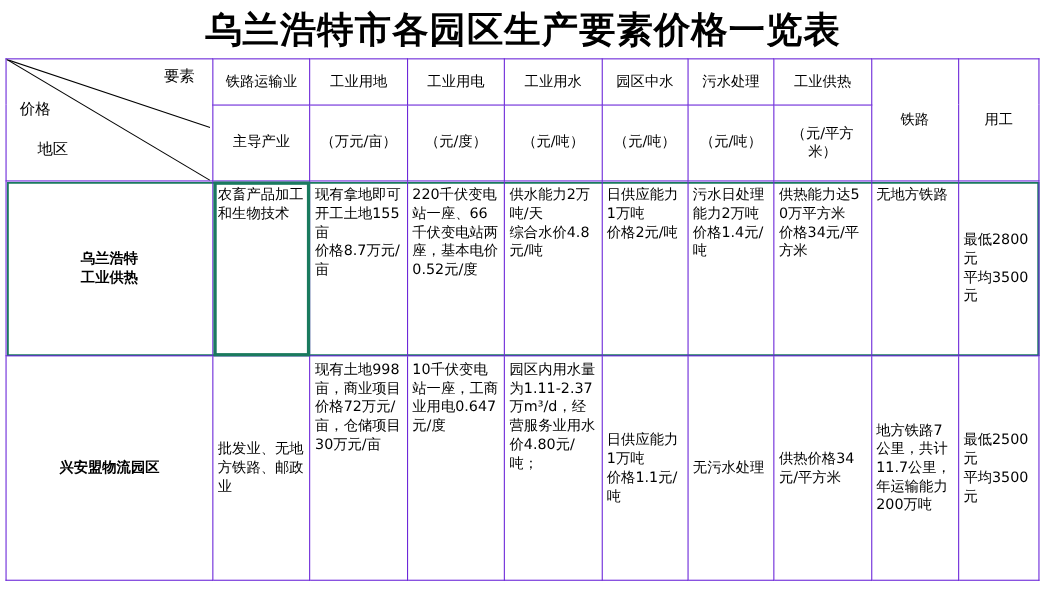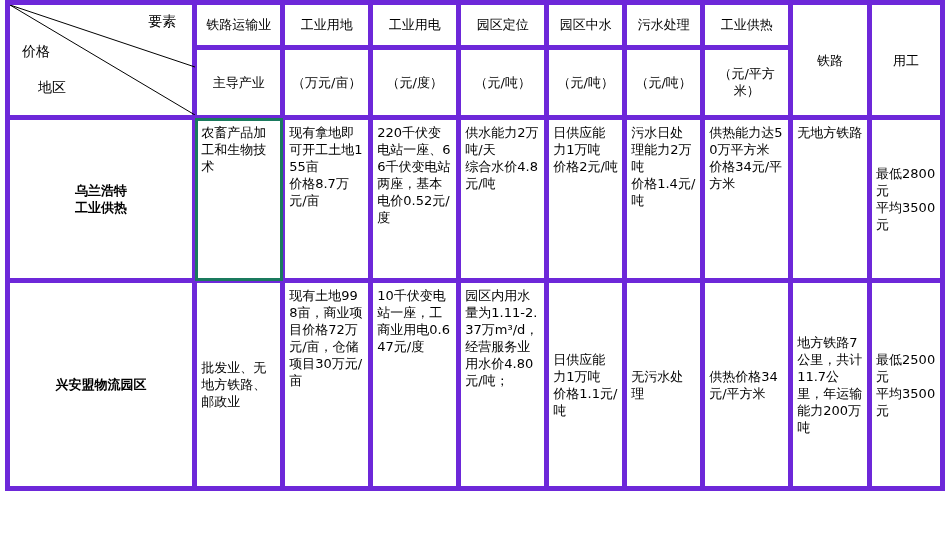--- a/index.html
+++ b/index.html
@@ -29,21 +29,21 @@
     padding: 5px 0 4px 0;
     font-family: "DejaVu Serif", "Liberation Serif", serif;
   }
   table.main {
     border-collapse: collapse;
     width: 940px;
     margin: 0 5px;
     table-layout: fixed;
   }
   table.main td {
-    border: 5px solid #6d28d9;
+    border: 1px solid #6d28d9;
     vertical-align: top;
     font-size: 13px;
     line-height: 17px;
     padding: 4px 4px;
     word-break: break-all;
   }
   
   .hdr-cell {
     text-align: center;
     vertical-align: middle !important;
@@ -85,20 +85,21 @@
   .mid {
     vertical-align: middle !important;
     margin-top: 16px;
   }
 </style>
 </head>
 <body>
 
 <div class="page">
 
+  <div class="title">乌兰浩特市各园区生产要素价格一览表</div>
 
   <table class="main">
     <colgroup>
       <col style="width:185px">
       <col style="width:87px">
       <col style="width:87px">
       <col style="width:87px">
       <col style="width:87px">
       <col style="width:77px">
       <col style="width:77px">
@@ -113,21 +114,21 @@
             <line x1="0" y1="0" x2="185" y2="62" stroke="#000" stroke-width="1"></line>
             <line x1="0" y1="0" x2="185" y2="110" stroke="#000" stroke-width="1"></line>
           </svg>
           <span class="lbl lbl-yaosu">要素</span>
           <span class="lbl lbl-jiage">价格</span>
           <span class="lbl lbl-diqu">地区</span>
         </td>
         <td class="hdr-cell">铁路运输业</td>
         <td class="hdr-cell">工业用地</td>
         <td class="hdr-cell">工业用电</td>
-        <td class="hdr-cell">园区定位</td>
+        <td class="hdr-cell">工业用水</td>
         <td class="hdr-cell">园区中水</td>
         <td class="hdr-cell">污水处理</td>
         <td class="hdr-cell">工业供热</td>
         <td class="hdr-cell" rowspan="2">铁路</td>
         <td class="hdr-cell" rowspan="2">用工</td>
       </tr>
       <tr>
         <td class="hdr-cell">主导产业</td>
         <td class="hdr-cell">（万元/亩）</td>
         <td class="hdr-cell">（元/度）</td>

